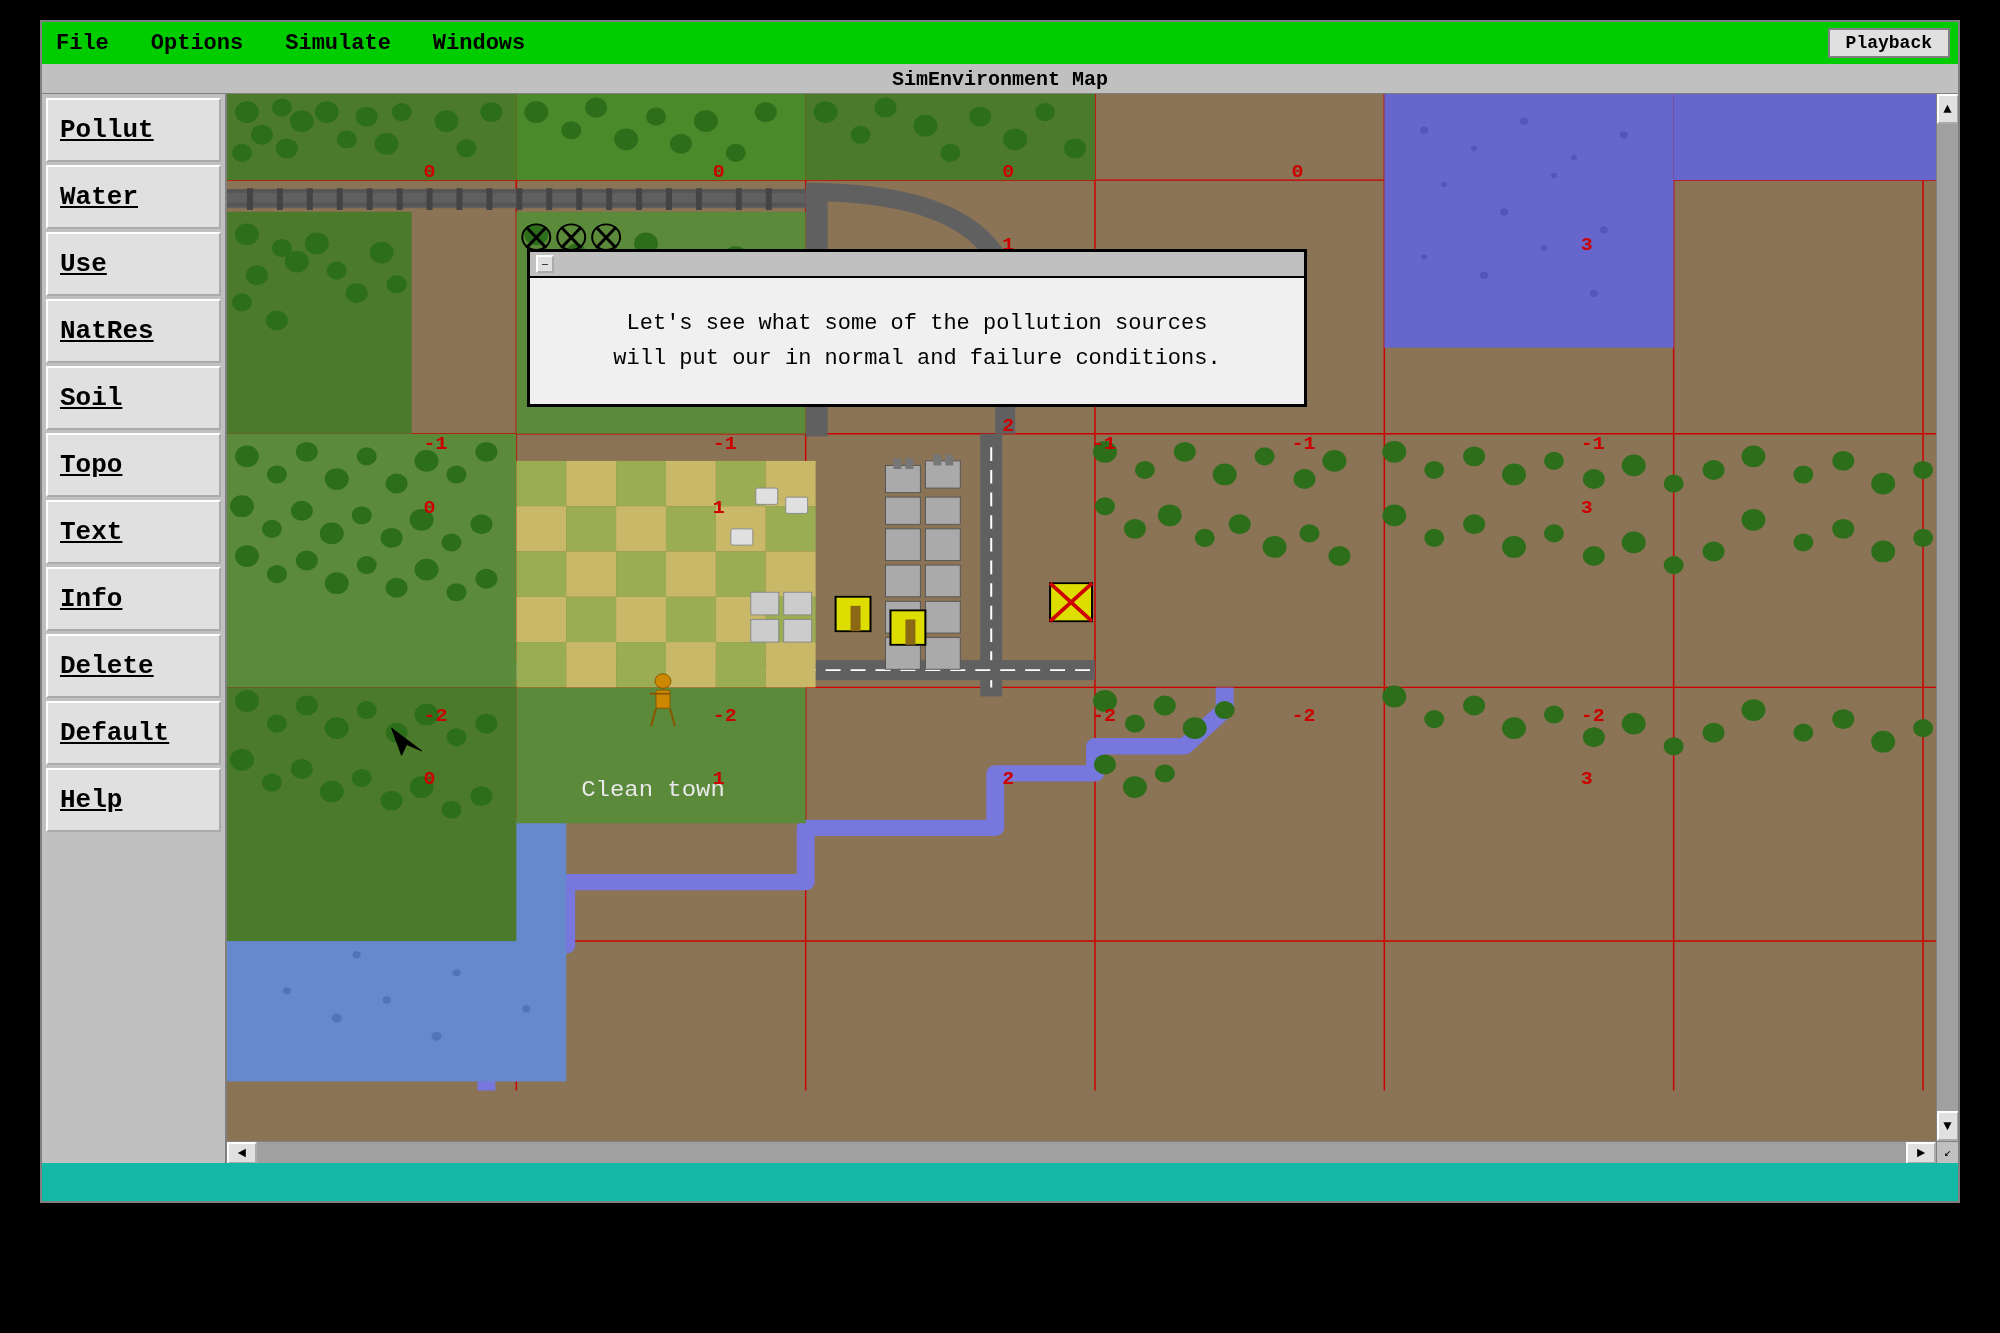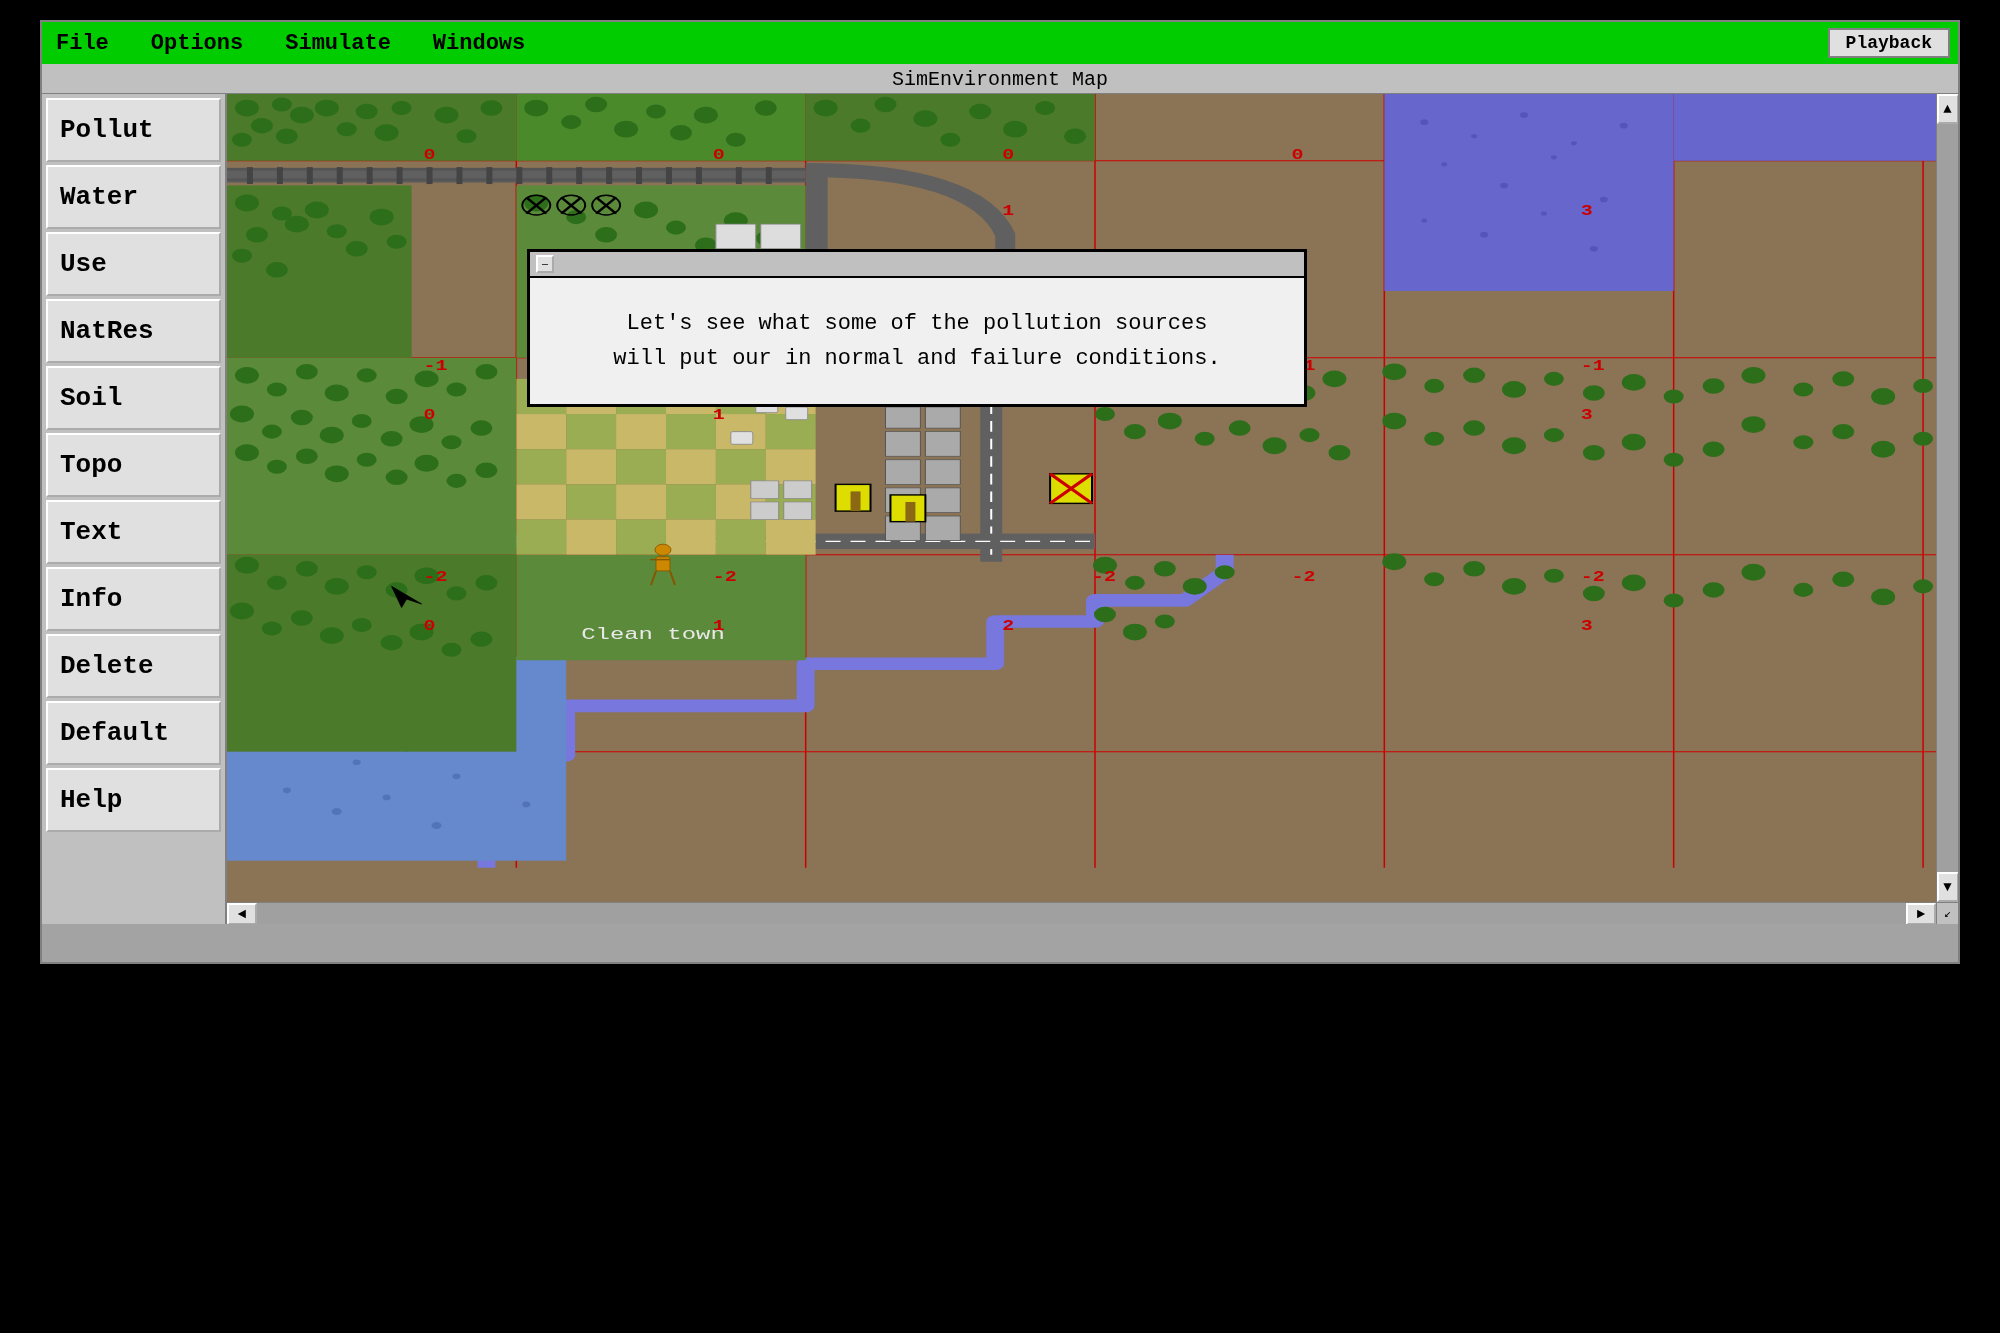--- a/index.html
+++ b/index.html
@@ -9,22 +9,22 @@
       height: 1333px;
       overflow: hidden;
       font-family: 'Courier New', monospace;
     }
 
     #app-window {
       position: absolute;
       top: 20px;
       left: 40px;
       width: 1920px;
-      height: 944px;
-      background: #a3a3a3;
+      height: 1183px;
+      background: #14b8a6;
       border: 2px solid #808080;
     }
 
     
     #menu-bar {
       width: 100%;
       height: 42px;
       background: #00cc00;
       display: flex;
       align-items: center;
@@ -54,21 +54,21 @@
     
     #title-area {
       background: #c0c0c0;
       text-align: center;
       padding: 4px 0 2px 0;
       border-bottom: 1px solid #808080;
     }
 
     #window-title {
       font-size: 20px;
-      font-weight: normal;
+      font-weight: bold;
       font-family: 'Courier New', monospace;
       color: #000;
     }
 
     #window-subtitle {
       font-size: 17px;
       font-family: 'Courier New', monospace;
       color: #000;
     }
 
@@ -97,20 +97,21 @@
       border: 2px outset #fff;
       font-size: 26px;
       font-weight: bold;
       font-family: 'Courier New', monospace;
       cursor: pointer;
       display: flex;
       align-items: center;
       justify-content: flex-start;
       padding-left: 12px;
       color: #000;
+      text-decoration: underline;
     }
 
     .sidebar-btn.active {
       color: #cccc00;
       background: #d0d0d0;
     }
 
     
     #map-container {
       flex: 1;

